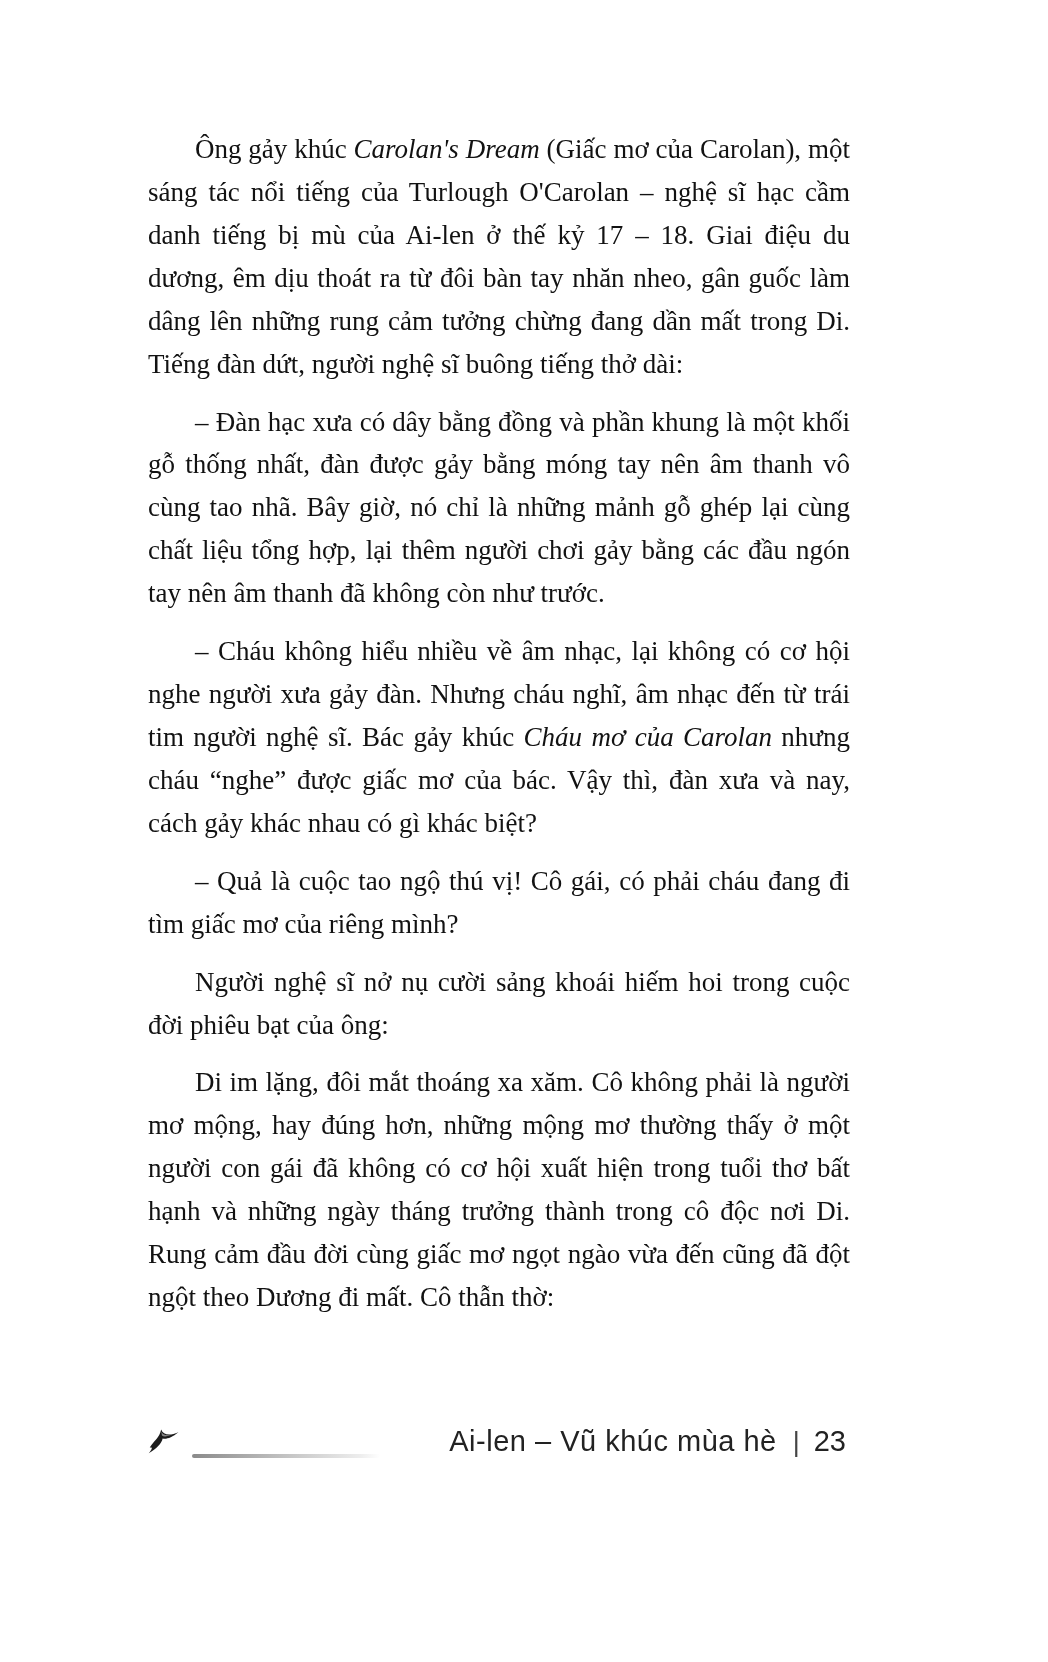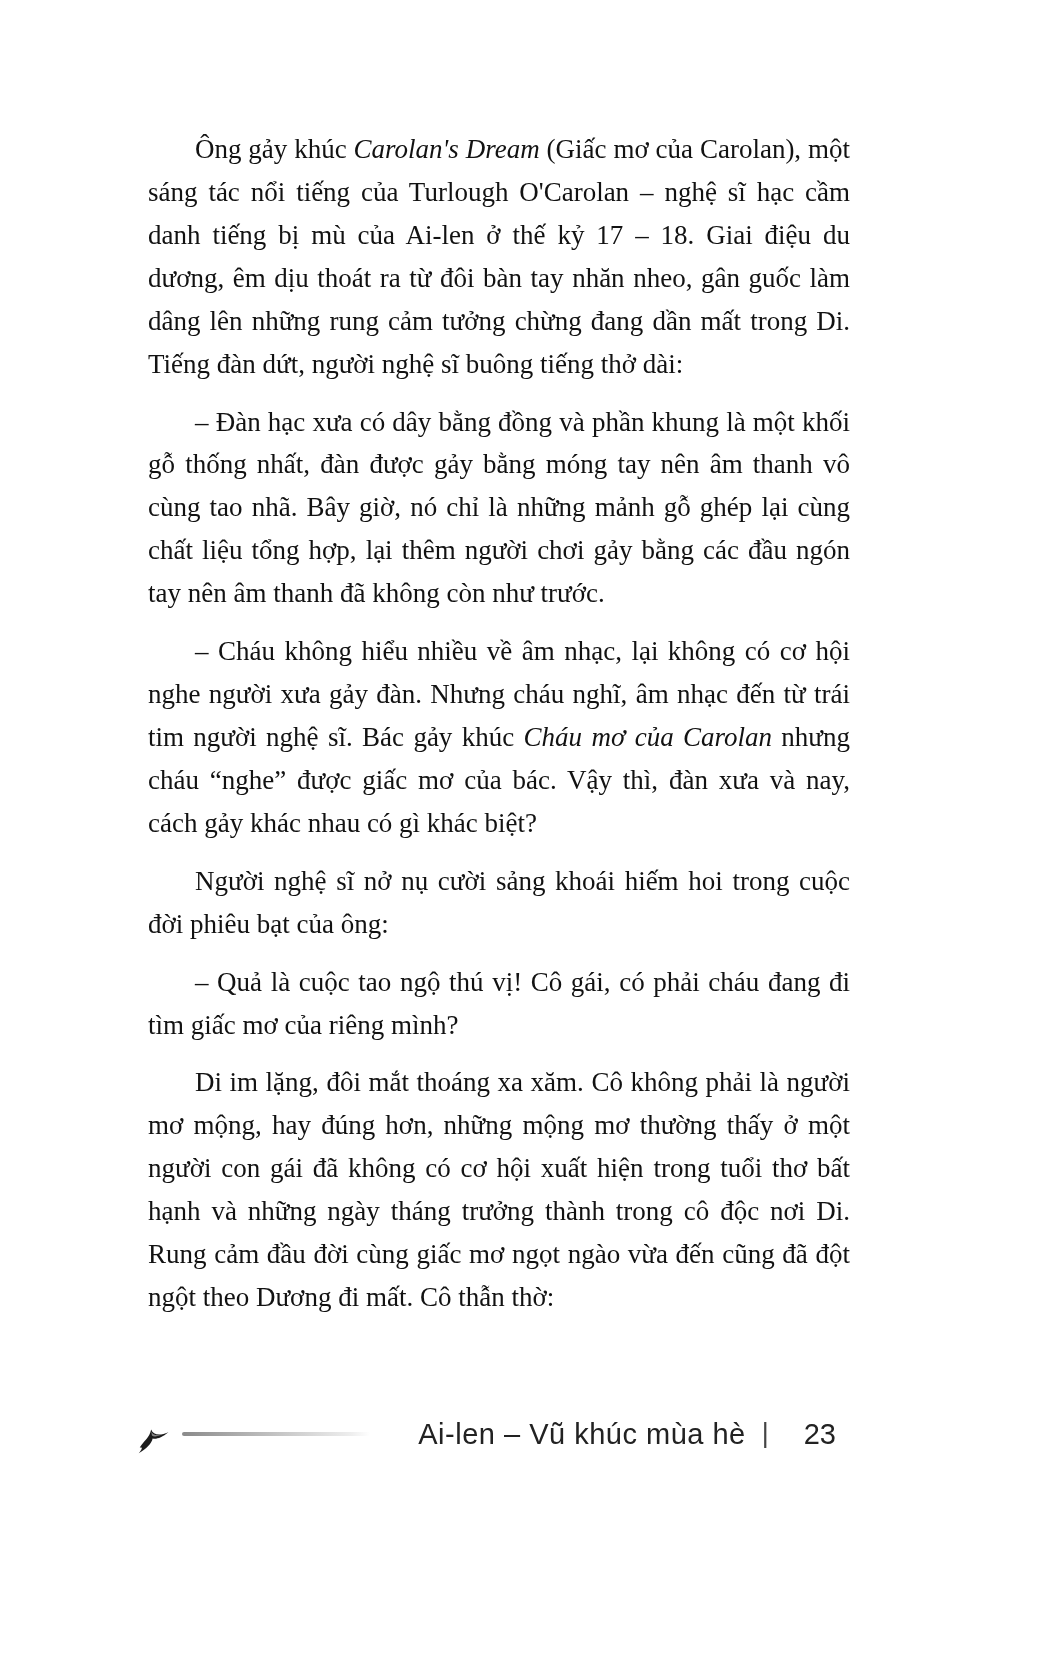--- a/index.html
+++ b/index.html
@@ -22,25 +22,25 @@
   .para{
     margin:0 0 15px 0;
     font-size:27px;
     line-height:1.59;
     text-align:justify;
     text-indent:47px;
   }
   .para em{font-style:italic;}
   .footer{
     position:absolute;
-    left:134px;
+    left:144px;
     top:1418px;
     width:702px;
     display:flex;
-    align-items:flex-start;
+    align-items:flex-end;
     font-family:"Liberation Sans","DejaVu Sans",sans-serif;
   }
   .bird{
     width:42px;
     height:40px;
     flex:0 0 auto;
     display:inline-block;
   }
   .bird svg{width:100%;height:100%;}
   .rule{
@@ -59,34 +59,33 @@
     white-space:nowrap;
   }
   .fsep{
     margin:0 14px 0 16px;
     font-size:27px;
     color:#444444;
   }
   .fpage{
     font-size:29px;
     color:#222222;
-    margin-left:21px;
   }
 </style>
 </head>
 <body>
 
 <div class="page">
 
   <div class="content">
       <p class="para"><span>Ông gảy khúc </span><em>Carolan's Dream</em><span> (Giấc mơ của Carolan), một sáng tác nổi tiếng của Turlough O'Carolan – nghệ sĩ hạc cầm danh tiếng bị mù của Ai-len ở thế kỷ 17 – 18. Giai điệu du dương, êm dịu thoát ra từ đôi bàn tay nhăn nheo, gân guốc làm dâng lên những rung cảm tưởng chừng đang dần mất trong Di. Tiếng đàn dứt, người nghệ sĩ buông tiếng thở dài:</span></p>
       <p class="para"><span>– Đàn hạc xưa có dây bằng đồng và phần khung là một khối gỗ thống nhất, đàn được gảy bằng móng tay nên âm thanh vô cùng tao nhã. Bây giờ, nó chỉ là những mảnh gỗ ghép lại cùng chất liệu tổng hợp, lại thêm người chơi gảy bằng các đầu ngón tay nên âm thanh đã không còn như trước.</span></p>
       <p class="para"><span>– Cháu không hiểu nhiều về âm nhạc, lại không có cơ hội nghe người xưa gảy đàn. Nhưng cháu nghĩ, âm nhạc đến từ trái tim người nghệ sĩ. Bác gảy khúc </span><em>Cháu mơ của Carolan</em><span> nhưng cháu “nghe” được giấc mơ của bác. Vậy thì, đàn xưa và nay, cách gảy khác nhau có gì khác biệt?</span></p>
+      <p class="para"><span>– Quả là cuộc tao ngộ thú vị! Cô gái, có phải cháu đang đi tìm giấc mơ của riêng mình?</span></p>
       <p class="para"><span>Người nghệ sĩ nở nụ cười sảng khoái hiếm hoi trong cuộc đời phiêu bạt của ông:</span></p>
-      <p class="para"><span>– Quả là cuộc tao ngộ thú vị! Cô gái, có phải cháu đang đi tìm giấc mơ của riêng mình?</span></p>
       <p class="para"><span>Di im lặng, đôi mắt thoáng xa xăm. Cô không phải là người mơ mộng, hay đúng hơn, những mộng mơ thường thấy ở một người con gái đã không có cơ hội xuất hiện trong tuổi thơ bất hạnh và những ngày tháng trưởng thành trong cô độc nơi Di. Rung cảm đầu đời cùng giấc mơ ngọt ngào vừa đến cũng đã đột ngột theo Dương đi mất. Cô thẫn thờ:</span></p>
     </div>
 
   <div class="footer">
     <span class="bird">
       <svg viewBox="0 0 44 40" xmlns="http://www.w3.org/2000/svg" aria-hidden="true">
         <path d="M6 30 C11 22 16 20 18 11 C20 17 27 18 36 14 C29 20 23 21.5 19.5 20.5 C18.5 26 13 31 5 36 C8.5 31.5 9.5 29.5 6 30 Z" fill="#1c1c1c"></path>
         <path d="M18 13 C19 16.5 23 17.8 28 16.8 C23.5 18.8 20.5 18.6 18.8 17.4 Z" fill="#8a8a8a"></path>
       </svg>
     </span>

